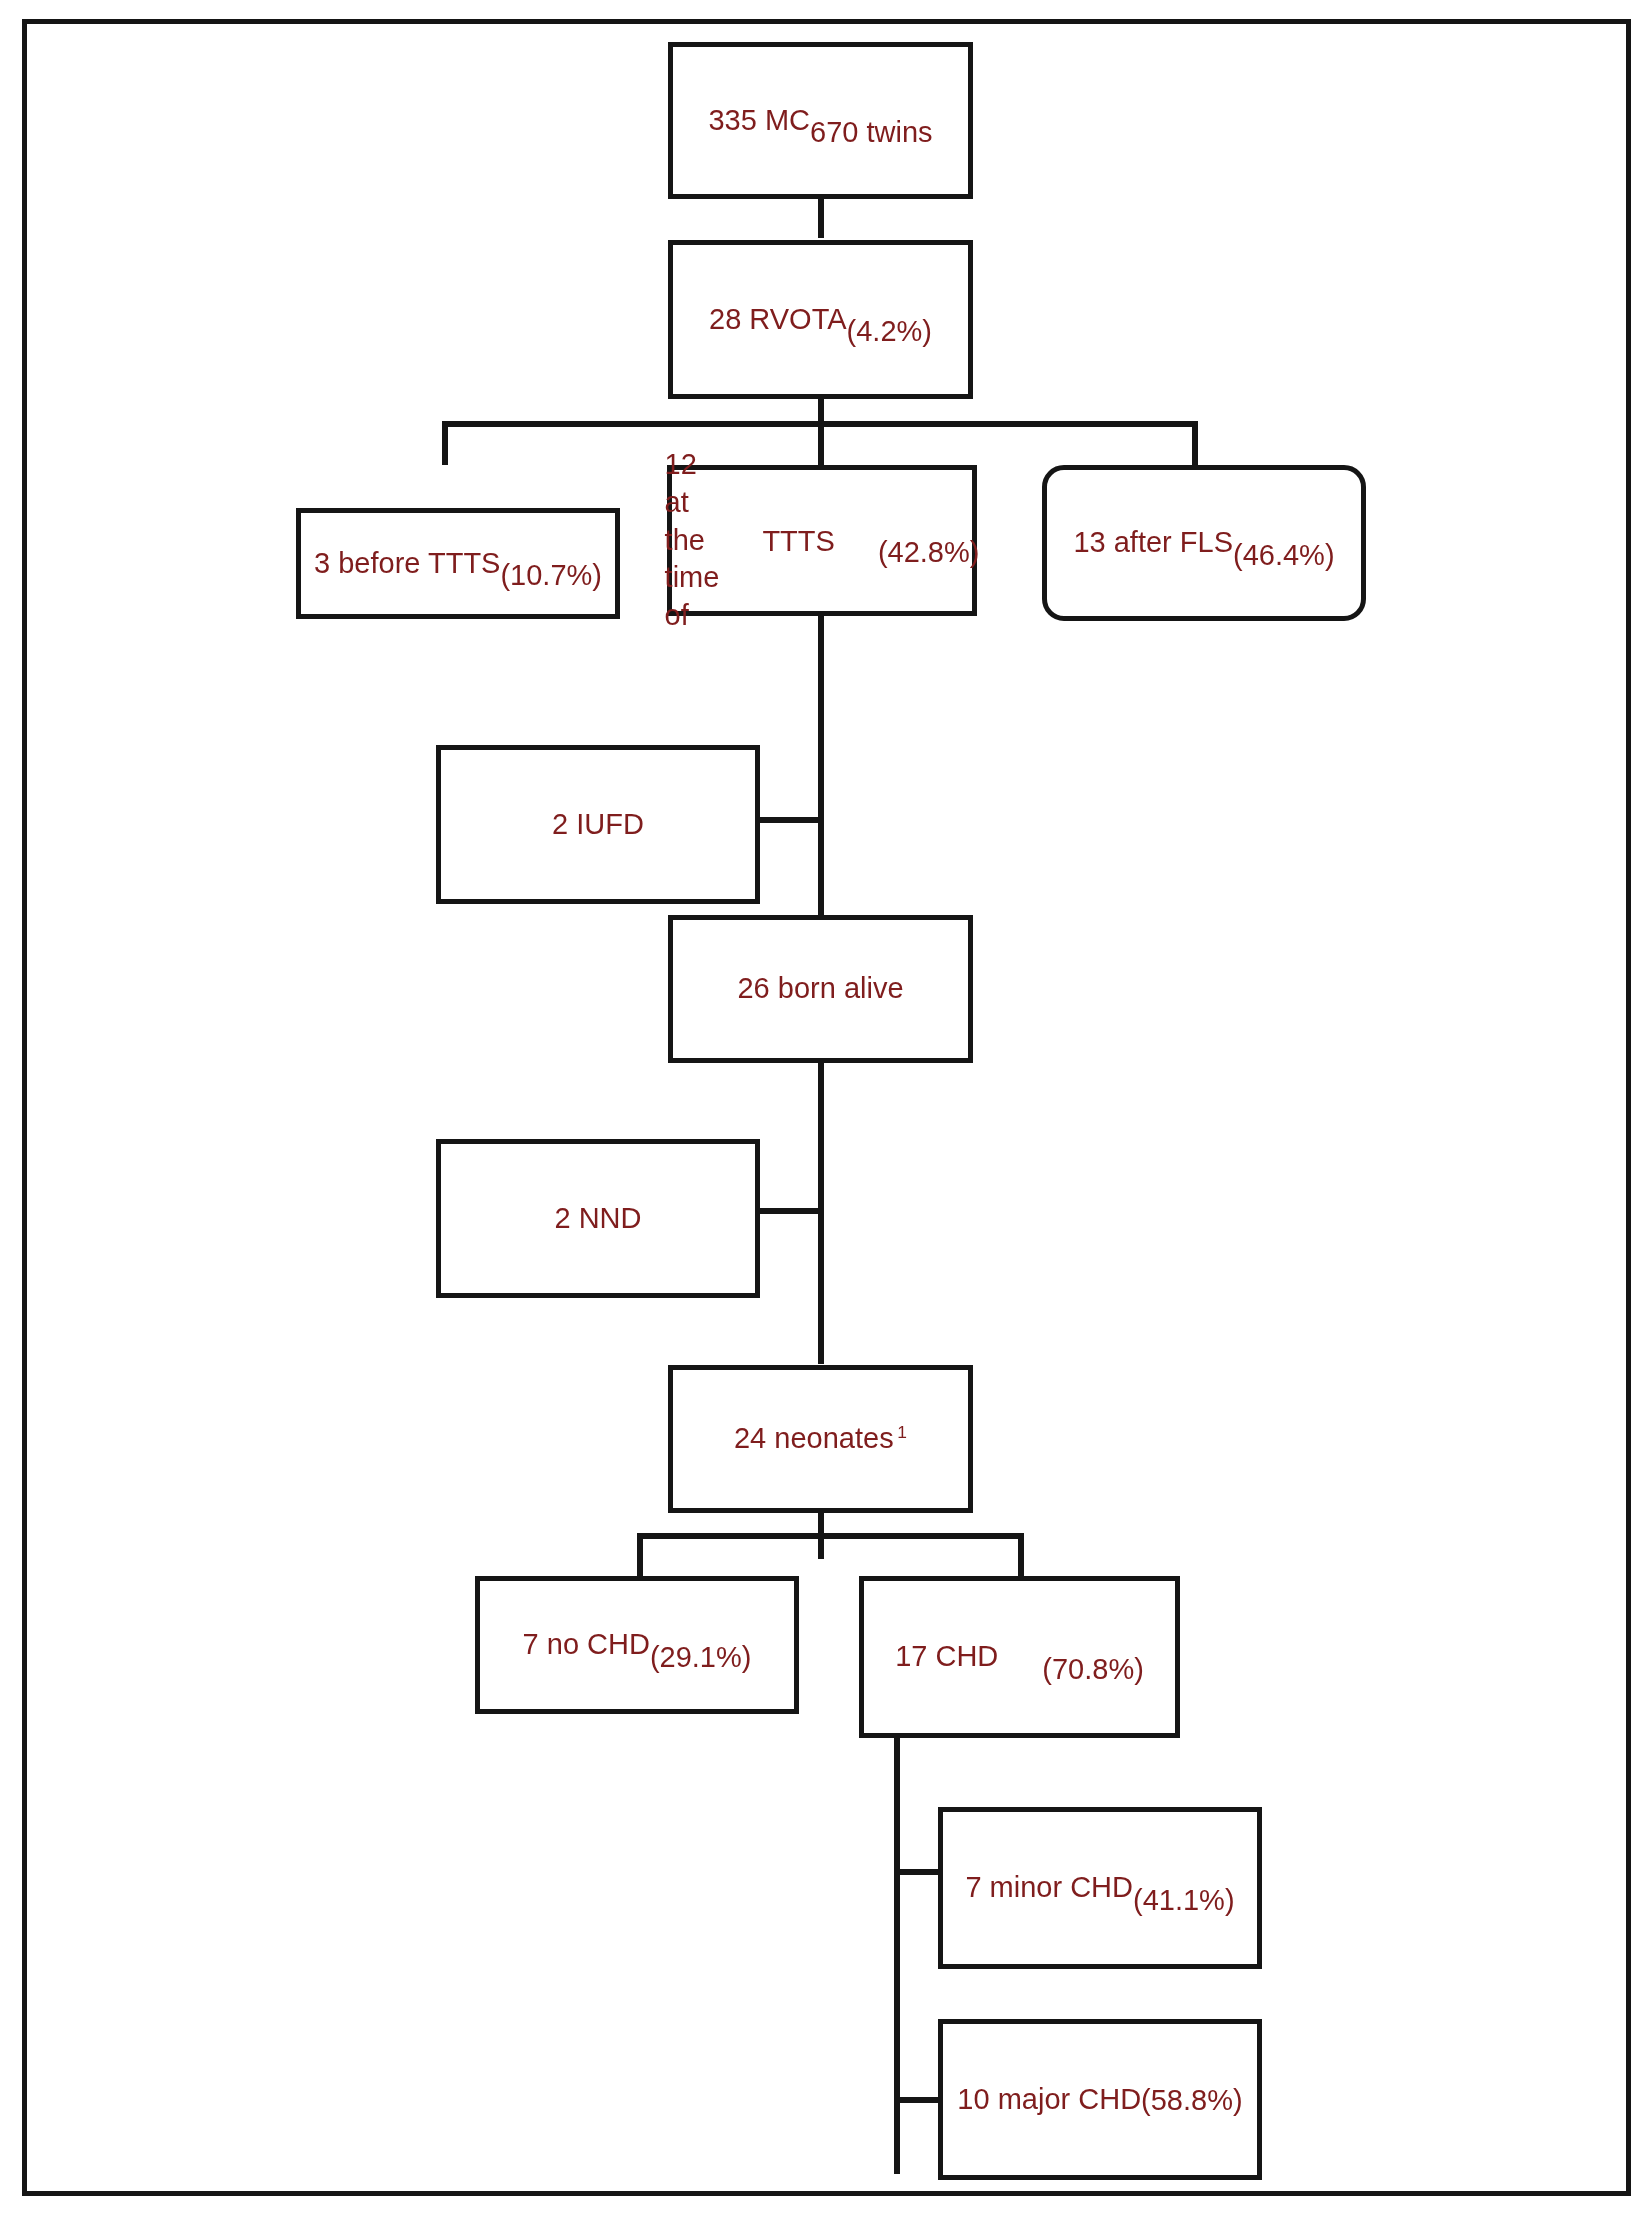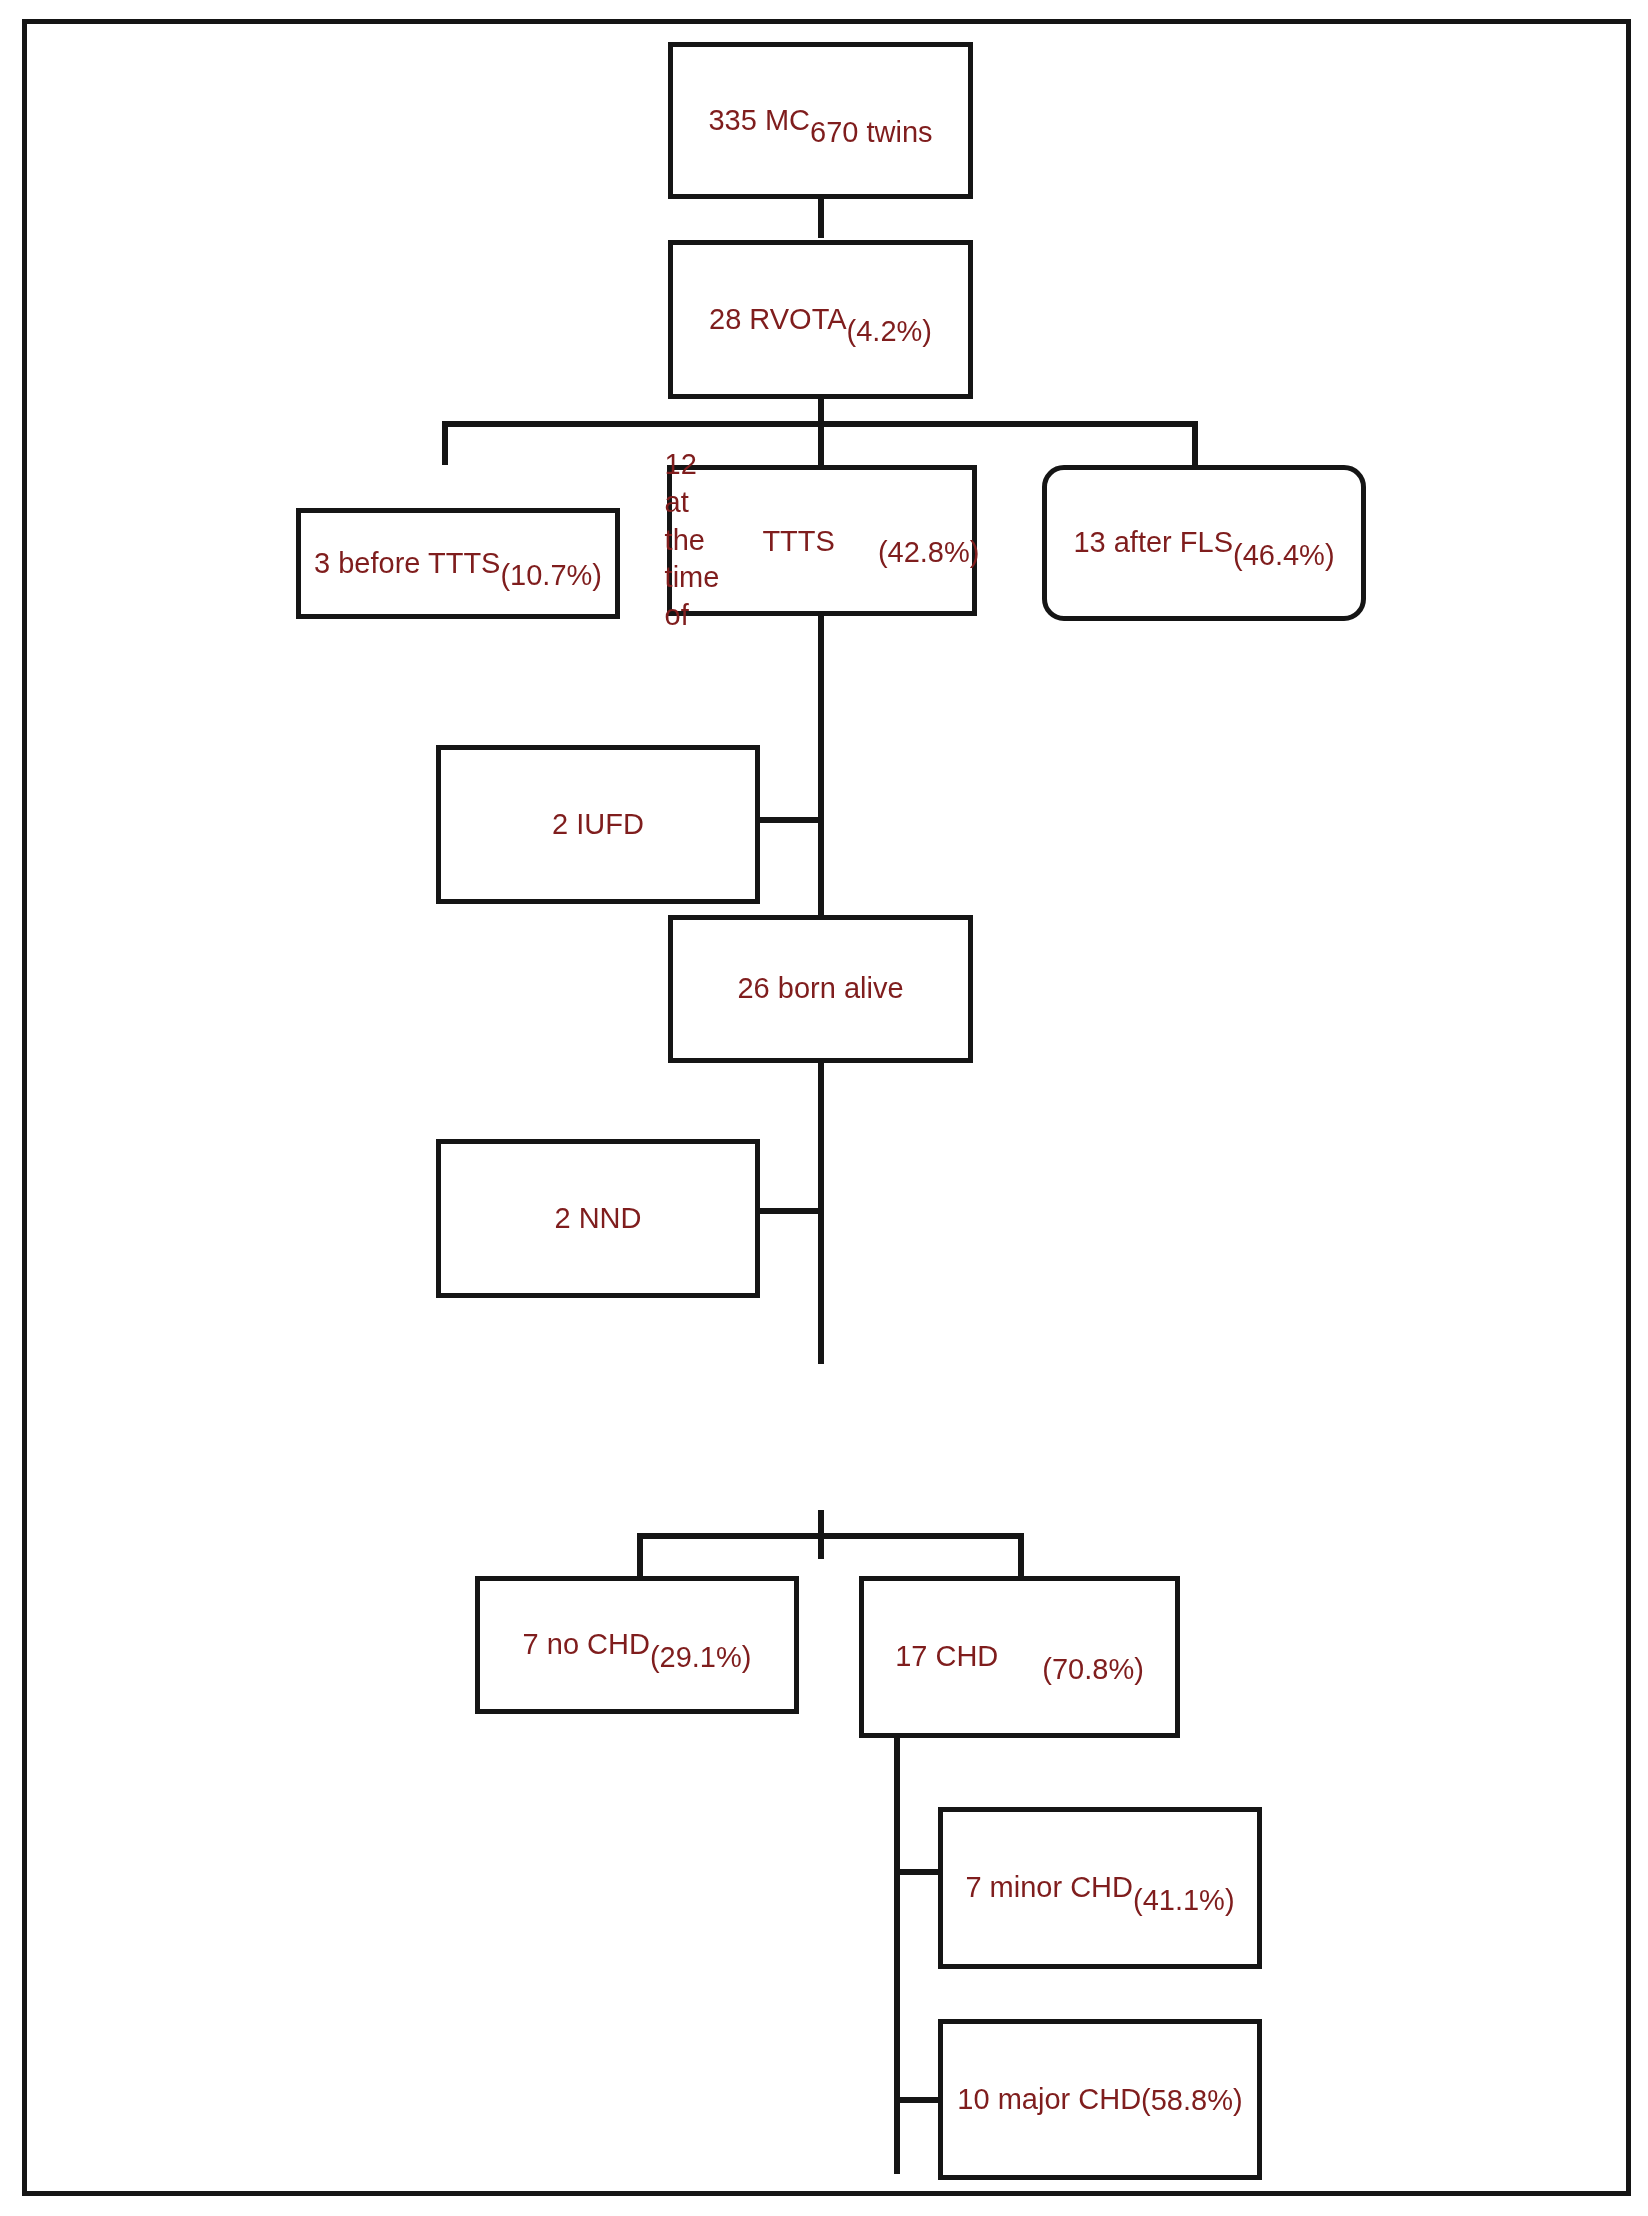--- a/index.html
+++ b/index.html
@@ -125,20 +125,23 @@
   </div>
 
   <div class="node" style="left:668px; top:915px; width:305px; height:148px;">
     <span class="line1">26 born alive</span>
   </div>
 
   <div class="node" style="left:436px; top:1139px; width:324px; height:159px;">
     <span class="line1">2 NND</span>
   </div>
 
+  <div class="node" style="left:668px; top:1365px; width:305px; height:148px;">
+    <span class="line1"><span>24 neonates</span><span class="sup">1</span></span>
+  </div>
 
   <div class="node" style="left:475px; top:1576px; width:324px; height:138px;">
     <span class="line1">7 no CHD</span>
     <span class="line2">(29.1%)</span>
   </div>
 
   <div class="node" style="left:859px; top:1576px; width:321px; height:162px;gap:44px;">
     <span class="line1">17 CHD</span>
     <span class="line2">(70.8%)</span>
   </div>

